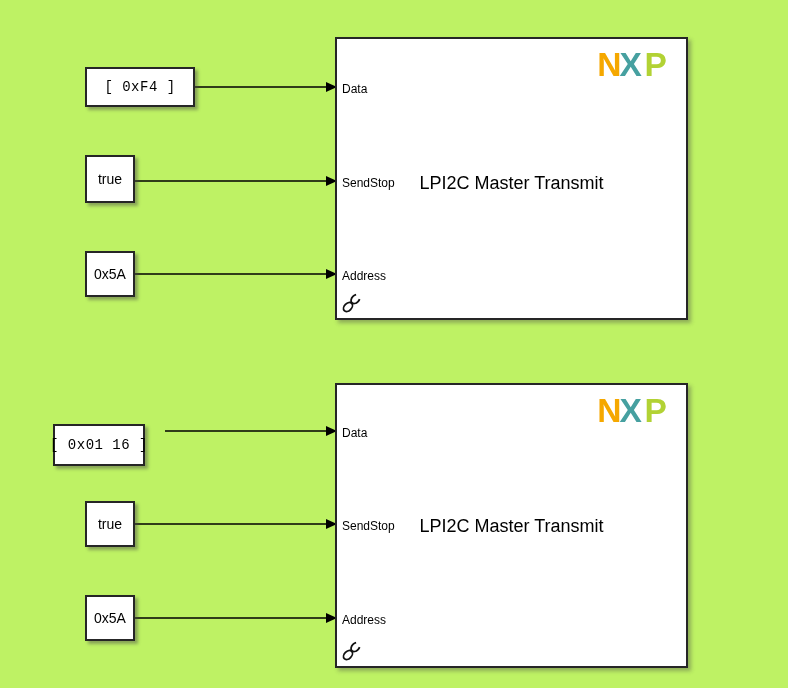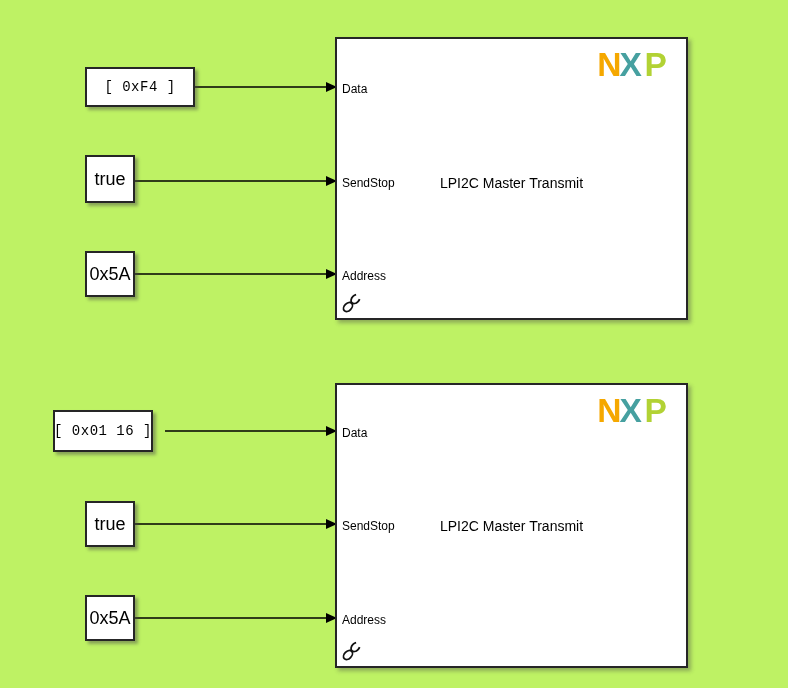--- a/index.html
+++ b/index.html
@@ -23,39 +23,39 @@
   }
   .blk{
     position:absolute;
     background:#ffffff;
     border:2px solid #262626;
     box-sizing:border-box;
     box-shadow:3px 3px 3px rgba(70,70,70,0.45);
   }
   .src{
     display:flex;align-items:center;justify-content:center;
-    font-size:18px;color:#000;
+    font-size:14px;color:#000;
   }
   .src.mono{
     font-family:"Liberation Mono","DejaVu Sans Mono",monospace;
     font-size:14px;letter-spacing:0.5px;white-space:pre;
   }
   .big{
     box-shadow:3px 3px 4px rgba(70,70,70,0.40);
   }
   .port{
     position:absolute;left:5px;
     transform:translateY(-50%);
     font-size:12px;color:#000;white-space:nowrap;
   }
   .title{
     position:absolute;left:0;right:0;
     transform:translateY(-50%);
     text-align:center;
-    font-size:14px;color:#000;white-space:nowrap;
+    font-size:18px;color:#000;white-space:nowrap;
   }
   .nxp{
     position:absolute;right:8px;top:10px;
     width:82px;height:30px;
     isolation:isolate;
   }
   .nxp text{
     font-family:"Liberation Sans",sans-serif;
     font-weight:bold;
     font-size:27px;
@@ -107,21 +107,21 @@
       <text x="1" y="21.5" fill="#F5A800">N</text>
       <text x="19" y="21.5" fill="#46A0A0">X</text>
       <text x="39" y="21.5" fill="#B2D234">P</text>
     </svg>
     <svg class="chain" viewBox="0 0 22 22">
       <ellipse cx="7" cy="15" rx="5.2" ry="3.6" transform="rotate(-45 7 15)"></ellipse>
       <ellipse cx="14.5" cy="7" rx="5.2" ry="3.6" transform="rotate(-45 14.5 7)" stroke-dasharray="20 9" stroke-dashoffset="-4"></ellipse>
     </svg>
   </div>
 
-  <div class="blk src mono" style="left:53px;top:410px;width:100px;height:42px">
+  <div class="blk src mono" style="left:53px;top:424px;width:92px;height:42px">
     <span>[ 0x01 16 ]</span>
   </div>
   <div class="blk src" style="left:85px;top:501px;width:50px;height:46px">
     <span>true</span>
   </div>
   <div class="blk src" style="left:85px;top:595px;width:50px;height:46px">
     <span>0x5A</span>
   </div>
 
   <div class="blk big" style="left:335px;top:383px;width:353px;height:285px">

